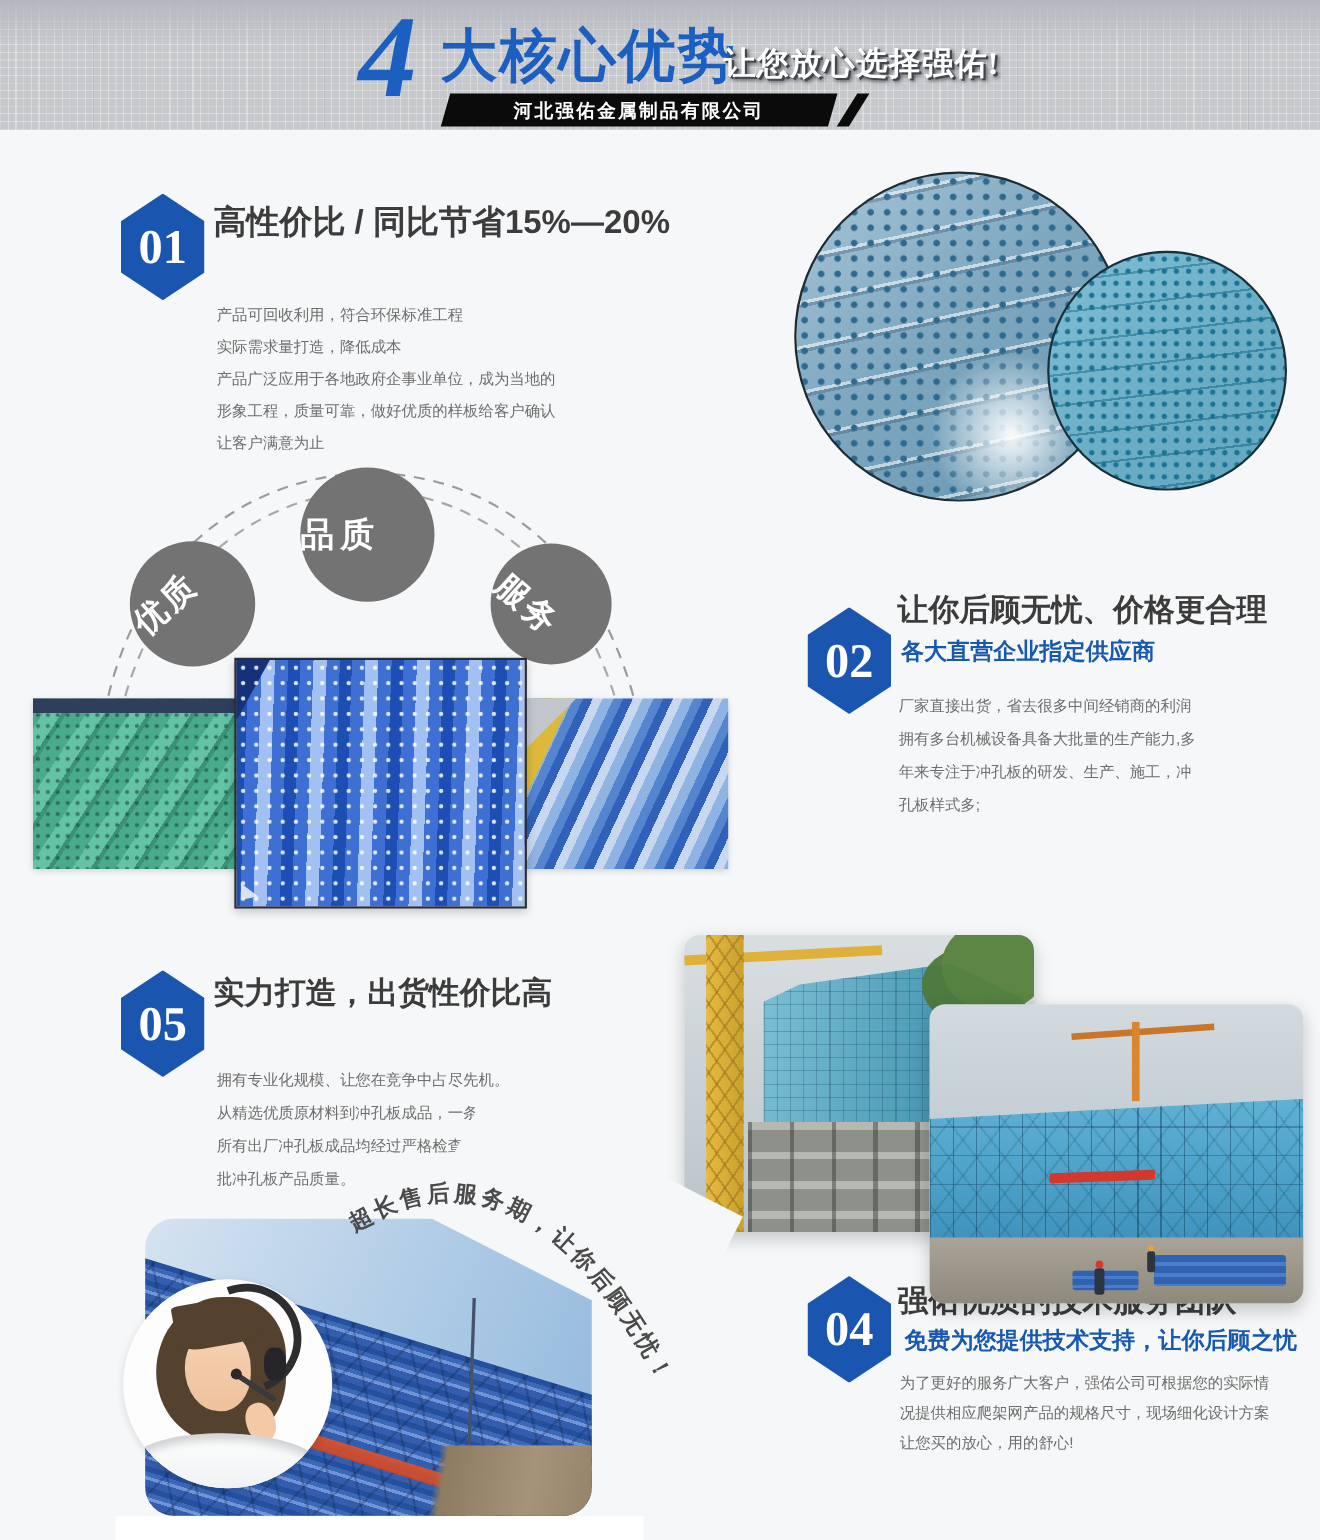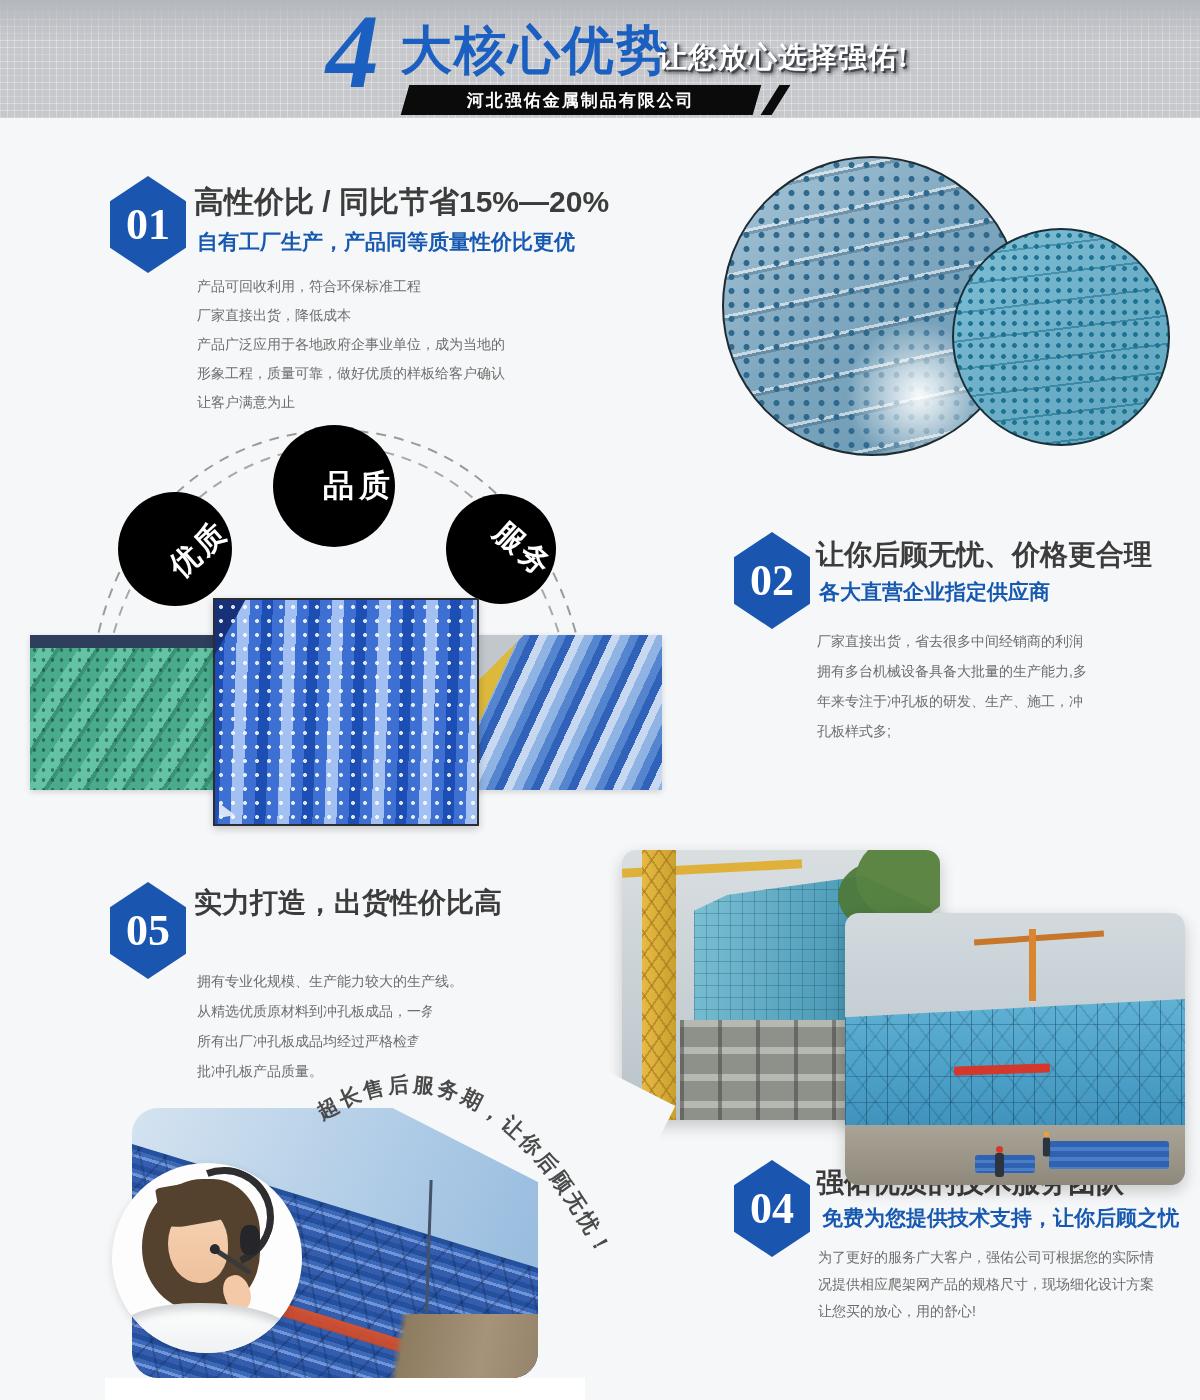--- a/index.html
+++ b/index.html
@@ -28,21 +28,21 @@
     clip-path:polygon(50% 0,100% 26%,100% 74%,50% 100%,0 74%,0 26%);
     display:flex;align-items:center;justify-content:center;
     color:#fff;font-family:"Liberation Serif",serif;font-size:44px;font-weight:bold;}
   .sec-title{position:absolute;font-weight:bold;color:#3c3c3c;white-space:nowrap;}
   .t-sans{font-family:"Liberation Sans",sans-serif;}
   .t-serif{font-family:"Liberation Serif",serif;}
   .sec-sub{position:absolute;font:bold 21px "Liberation Serif",serif;color:#1759b0;white-space:nowrap;}
   .sec-body{position:absolute;font-size:14px;color:#6e6e6e;white-space:nowrap;}
 
   
-  .qcircle{position:absolute;border-radius:50%;background:#000000;display:flex;align-items:center;justify-content:flex-end;
+  .qcircle{position:absolute;border-radius:50%;background:#737373;display:flex;align-items:center;justify-content:flex-start;
     color:#fff;font-weight:bold;z-index:3;}
   .qc-center{left:273px;top:425px;width:122px;height:122px;font-size:31px;letter-spacing:5px;}
   .qc-left{left:118px;top:492px;width:114px;height:114px;font-size:30px;letter-spacing:3px;}
   .qc-left span{transform:rotate(-42deg);display:block;}
   .qc-right{left:446px;top:494px;width:110px;height:110px;font-size:30px;letter-spacing:3px;}
   .qc-right span{transform:rotate(42deg);display:block;}
   .arcs{position:absolute;left:0;top:380px;width:700px;height:320px;z-index:1;}
 
   
   .img-green{position:absolute;left:30px;top:635px;width:185px;height:155px;z-index:2;
@@ -166,24 +166,23 @@
     <div class="banner">
       <span>河北强佑金属制品有限公司</span>
     </div>
     <div class="banner-sliver"></div>
   </div>
 
   <div class="hex" style="left:110px;top:176px;">
     <span>01</span>
   </div>
   <div class="sec-title t-sans" style="left:194px;top:182px;font-size:30px;">高性价比 / 同比节省15%—20%</div>
-  <div class="sec-sub" style="left:197px;top:228px;">自有工厂生产，产品同等质量性价比更优</div>
   <div class="sec-body" style="left:197px;top:272px;line-height:29px;">
     <div>产品可回收利用，符合环保标准工程</div>
-    <div>厂家直接出货，降低成本</div>
+    <div>实际需求量打造，降低成本</div>
     <div>产品广泛应用于各地政府企事业单位，成为当地的</div>
     <div>形象工程，质量可靠，做好优质的样板给客户确认</div>
     <div>让客户满意为止</div>
   </div>
 
   <div class="circ-photo circ-big"></div>
   <div class="circ-photo circ-small"></div>
 
   <svg class="arcs" viewBox="0 0 700 320">
     <path d="M 92 288 C 112 140 212 52 337 50 C 462 52 556 140 584 288" fill="none" stroke="#9b9b9b" stroke-width="2" stroke-dasharray="10 8"></path>
@@ -198,38 +197,38 @@
   <div class="qcircle qc-right">
     <span>服务</span>
   </div>
 
   <div class="img-green"></div>
   <div class="img-blue">
       <div class="wm"></div>
     </div>
   <div class="img-right"></div>
 
-  <div class="hex" style="left:734px;top:532px;">
+  <div class="hex" style="left:734px;top:552px;">
     <span>02</span>
   </div>
   <div class="sec-title t-serif" style="left:816px;top:536px;font-size:28px;">让你后顾无忧、价格更合理</div>
   <div class="sec-sub" style="left:819px;top:578px;">各大直营企业指定供应商</div>
   <div class="sec-body" style="left:817px;top:626px;line-height:30px;">
     <div>厂家直接出货，省去很多中间经销商的利润</div>
     <div>拥有多台机械设备具备大批量的生产能力,多</div>
     <div>年来专注于冲孔板的研发、生产、施工，冲</div>
     <div>孔板样式多;</div>
   </div>
 
   <div class="hex" style="left:110px;top:882px;">
     <span>05</span>
   </div>
   <div class="sec-title t-serif" style="left:194px;top:884px;font-size:28px;">实力打造，出货性价比高</div>
   <div class="sec-body" style="left:197px;top:966px;line-height:30px;">
-    <div>拥有专业化规模、生产能力较大的生产线。</div>
+    <div>拥有专业化规模、让您在竞争中占尽先机。</div>
     <div>从精选优质原材料到冲孔板成品，一条龙生产。</div>
     <div>所有出厂冲孔板成品均经过严格检查，保证每一</div>
     <div>批冲孔板产品质量。</div>
   </div>
 
   <div class="photo ph-build">
     <div class="crane-jib"></div>
     <div class="crane-mast"></div>
     <div class="mesh-box"></div>
     <div class="floors"></div>

